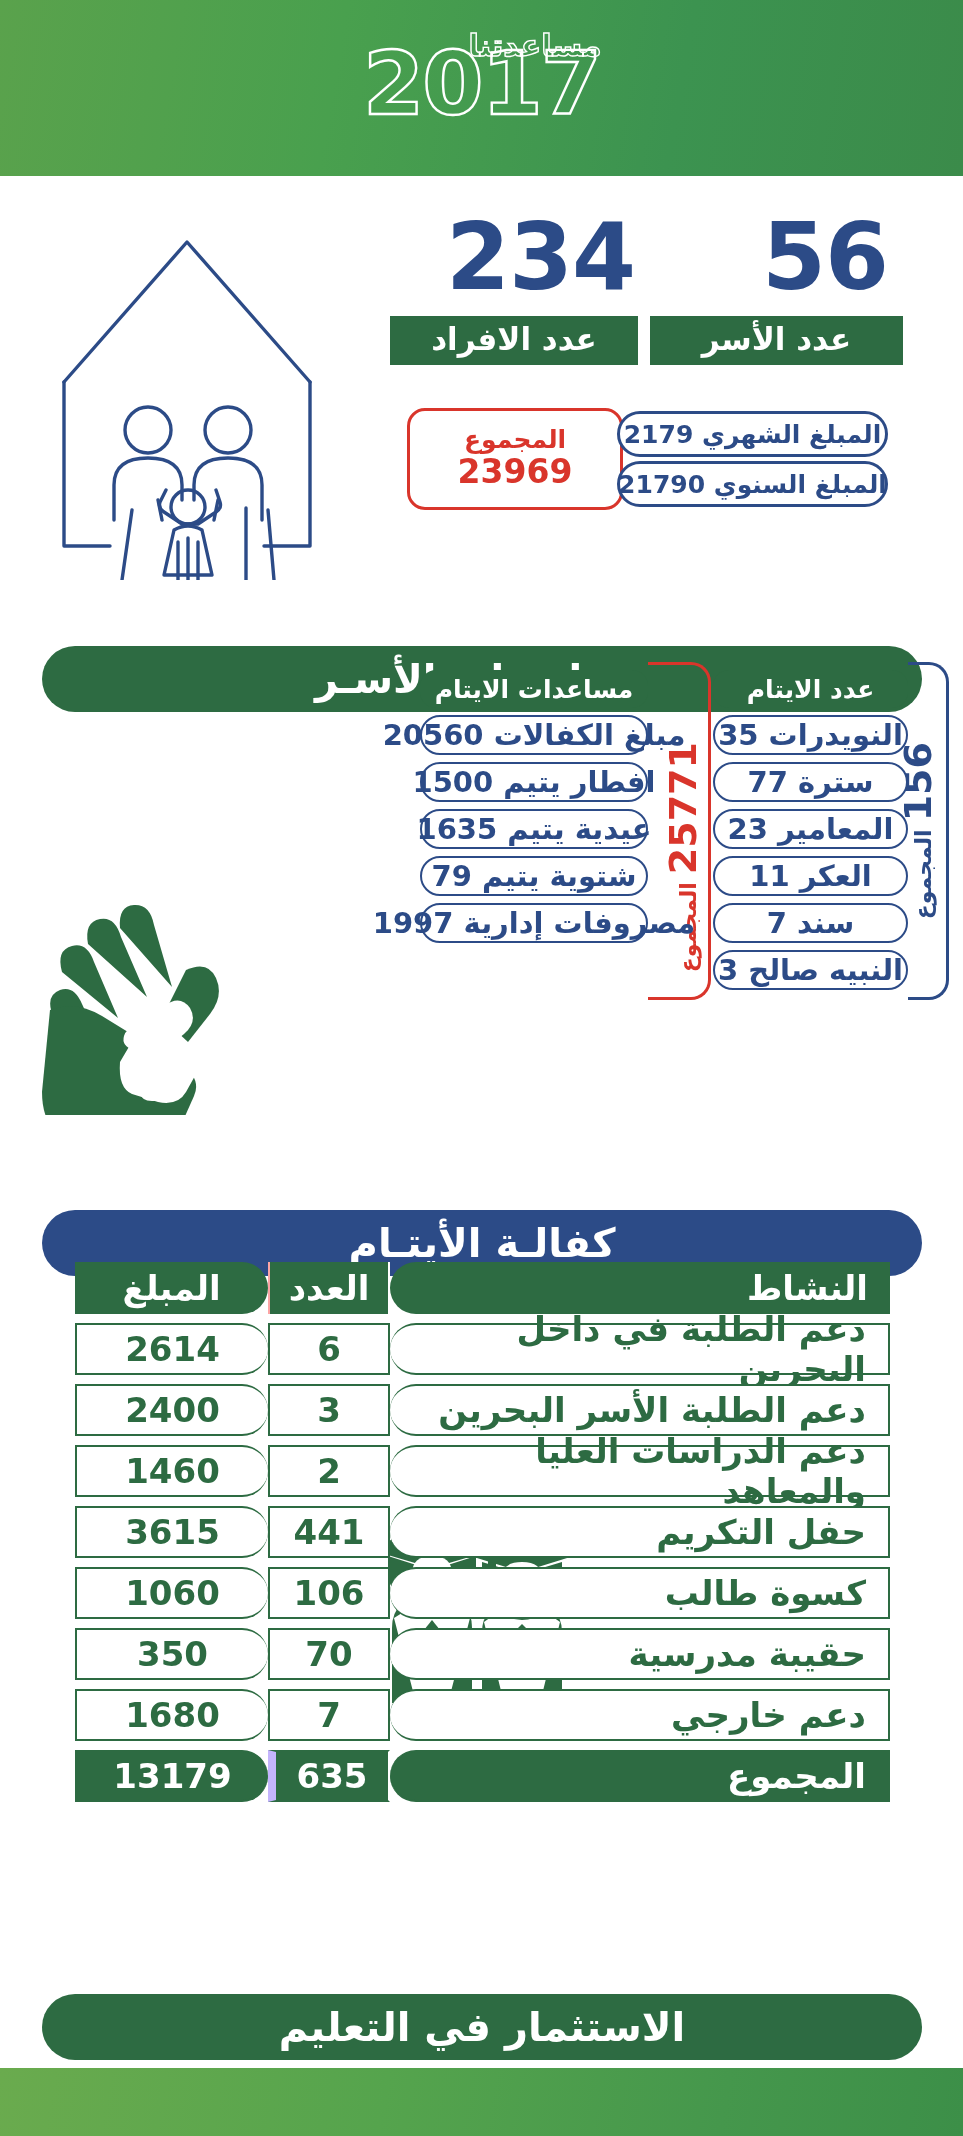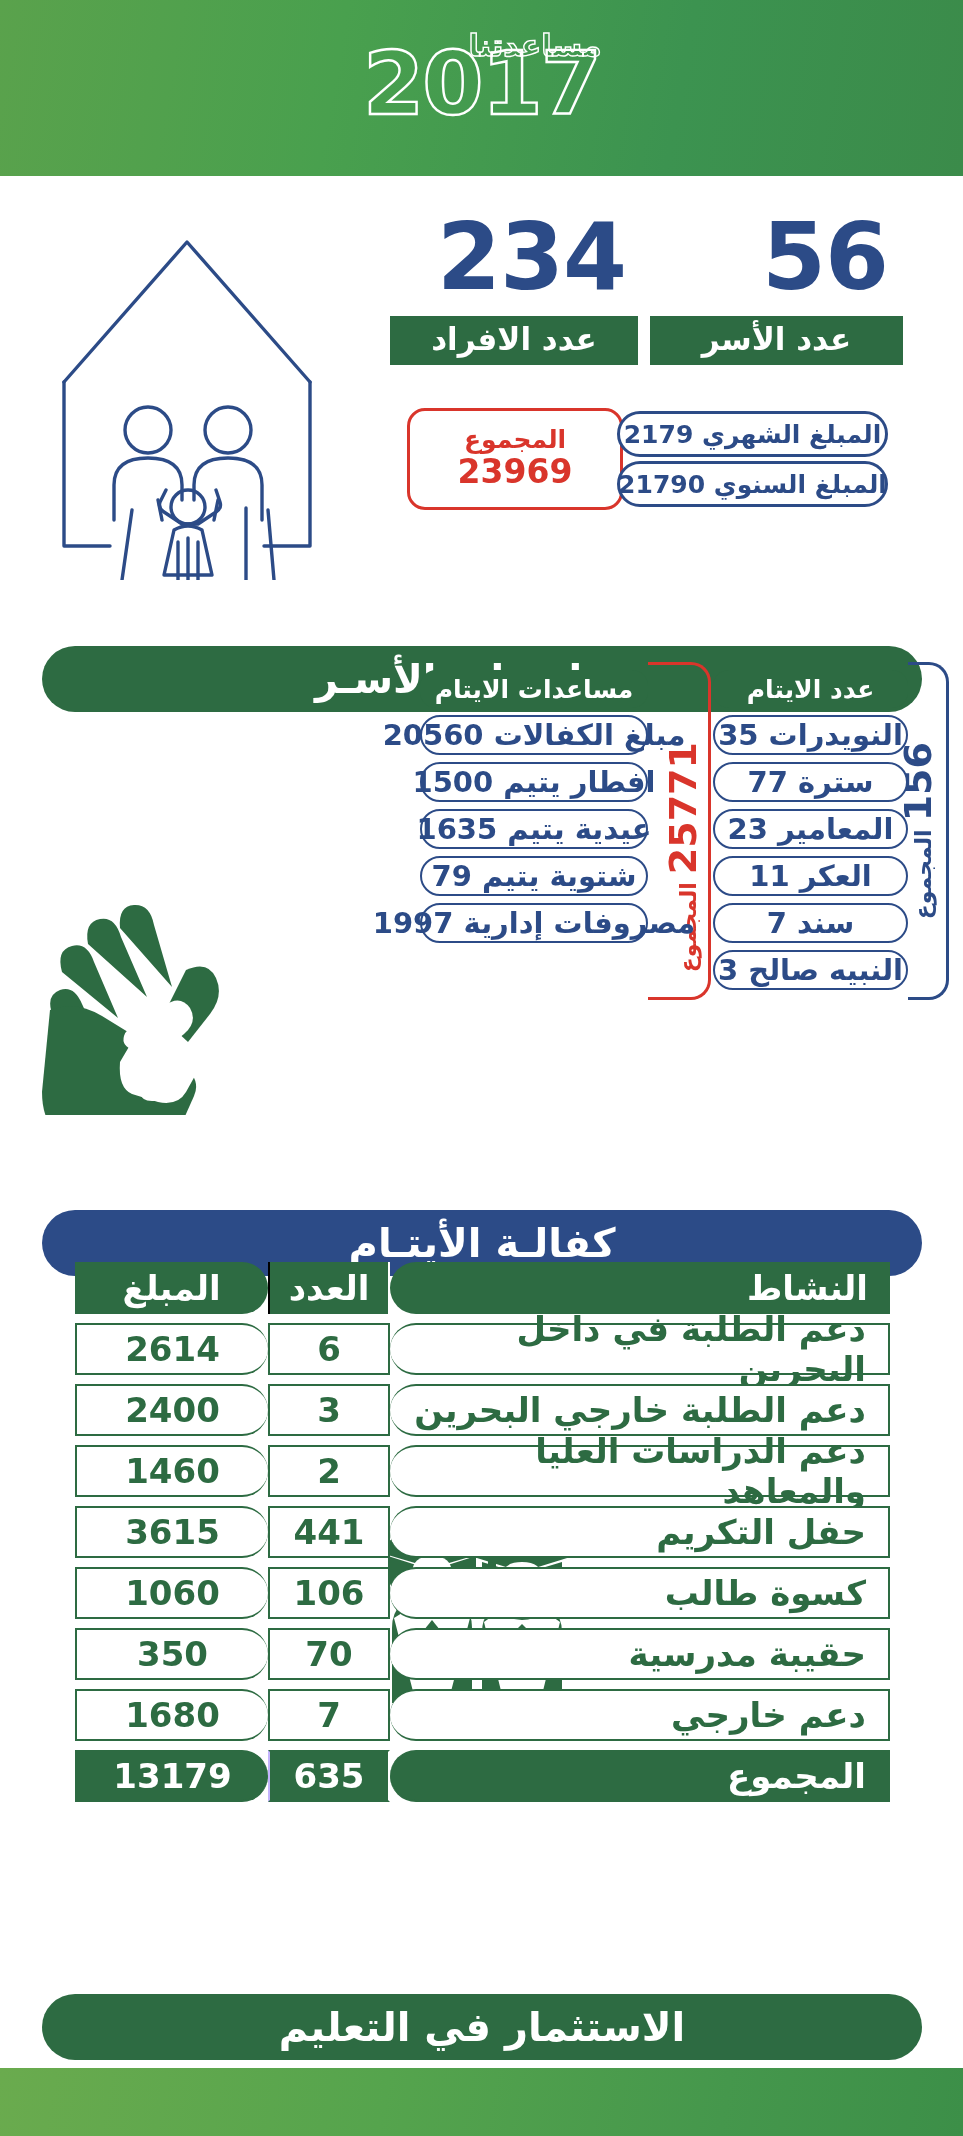--- a/index.html
+++ b/index.html
@@ -33,21 +33,21 @@
   }
 
   
   .sec1{position:absolute;left:0;top:176px;width:963px;height:460px;}
   .house-icon{position:absolute;left:42px;top:14px;width:290px;height:390px;}
 
   .big-num{
     position:absolute;font-size:92px;font-weight:bold;color:#2c4b87;
     line-height:1;letter-spacing:-1px;font-family:"DejaVu Sans",sans-serif;
   }
-  .num-afrad{right:337px;top:36px;}
+  .num-afrad{right:328px;top:36px;}
   .num-usar{right:75px;top:36px;}
 
   .green-label{
     position:absolute;background:#2d6b42;color:#fff;
     font-size:31px;font-weight:bold;text-align:center;
     padding:8px 14px 10px;line-height:1;white-space:nowrap;
   }
   .lbl-afrad{right:325px;top:140px;width:220px;}
   .lbl-usar{right:60px;top:140px;width:225px;}
 
@@ -133,25 +133,25 @@
   }
   .cell-act{right:0;width:500px;justify-content:flex-start;padding-right:22px;
     border:2.5px solid #2d6b42;border-radius:26px 0 0 26px;border-left:none;background:#fff;}
   .cell-cnt{right:500px;width:122px;justify-content:center;
     border-top:2.5px solid #2d6b42;border-bottom:2.5px solid #2d6b42;
     border-right:2.5px solid #2d6b42;border-left:2.5px solid #2d6b42;background:#fff;}
   .cell-amt{right:622px;width:193px;justify-content:center;
     border:2.5px solid #2d6b42;border-radius:0 26px 26px 0;border-right:none;background:#fff;}
 
   .thead .cell-act{border-radius:26px 0 0 26px;}
-  .thead .cell-cnt{border-left:2px solid #000000;border-right:2px solid #fff;}
+  .thead .cell-cnt{border-left:2px solid #fca5a5;border-right:2px solid #fff;}
   .thead .cell-amt{border-radius:0 26px 26px 0;}
 
   .trow-total .cell{background:#2d6b42;color:#fff;border-color:#2d6b42;}
-  .trow-total .cell-cnt{border-left:2px solid #c4b5fd;border-right:2px solid #fff;}
+  .trow-total .cell-cnt{border-left:8px solid #c4b5fd;border-right:2px solid #fff;}
 
   .grad-icon{position:absolute;left:292px;top:0px;width:290px;height:195px;pointer-events:none;}
   .grad-wrap{position:absolute;left:0;top:1508px;width:963px;height:470px;overflow:hidden;}
 
   
   .footer-band{
     position:absolute;left:0;top:2068px;width:963px;height:68px;
     background:linear-gradient(100deg,#6aab4e 0%,#55a44d 40%,#45974c 75%,#3c8f48 100%);
   }
 </style>
@@ -305,21 +305,21 @@
         <div class="cell cell-cnt">العدد</div>
         <div class="cell cell-amt">المبلغ</div>
       </div>
 
       <div class="trow">
         <div class="cell cell-act">دعم الطلبة في داخل البحرين</div>
         <div class="cell cell-cnt">6</div>
         <div class="cell cell-amt">2614</div>
       </div>
       <div class="trow">
-        <div class="cell cell-act">دعم الطلبة خارجي البحرين</div>
+        <div class="cell cell-act">دعم الطلبة الأسر البحرين</div>
         <div class="cell cell-cnt">3</div>
         <div class="cell cell-amt">2400</div>
       </div>
       <div class="trow">
         <div class="cell cell-act">دعم الدراسات العليا والمعاهد</div>
         <div class="cell cell-cnt">2</div>
         <div class="cell cell-amt">1460</div>
       </div>
       <div class="trow">
         <div class="cell cell-act">حفل التكريم</div>

